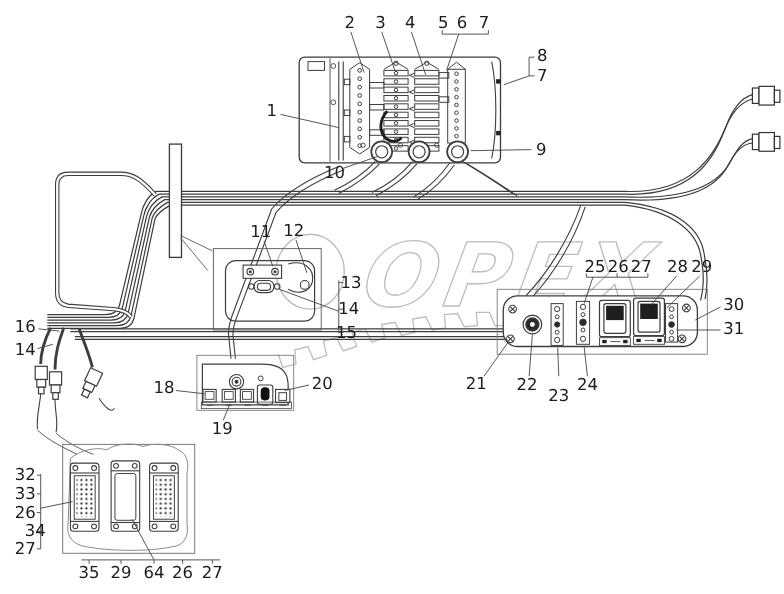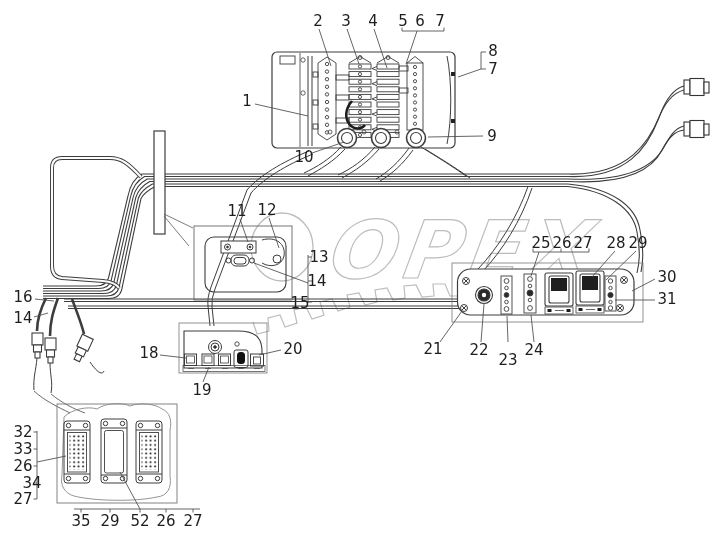--- a/index.html
+++ b/index.html
@@ -383,21 +383,21 @@
 <div class="callout" style="left:420px;top:21px">6</div>
 <div class="callout" style="left:440px;top:21px">7</div>
 <div class="callout" style="left:493px;top:51px">8</div>
 <div class="callout" style="left:493px;top:69px">7</div>
 <div class="callout" style="left:492px;top:136px">9</div>
 <div class="callout" style="left:304px;top:157px">10</div>
 <div class="callout" style="left:237px;top:211px">11</div>
 <div class="callout" style="left:267px;top:210px">12</div>
 <div class="callout" style="left:319px;top:257px">13</div>
 <div class="callout" style="left:317px;top:281px">14</div>
-<div class="callout" style="left:300px;top:303px">15</div>
+<div class="callout" style="left:315px;top:303px">15</div>
 <div class="callout" style="left:23px;top:297px">16</div>
 <div class="callout" style="left:23px;top:318px">14</div>
 <div class="callout" style="left:149px;top:353px">18</div>
 <div class="callout" style="left:202px;top:390px">19</div>
 <div class="callout" style="left:293px;top:349px">20</div>
 <div class="callout" style="left:433px;top:349px">21</div>
 <div class="callout" style="left:479px;top:350px">22</div>
 <div class="callout" style="left:508px;top:360px">23</div>
 <div class="callout" style="left:534px;top:350px">24</div>
 <div class="callout" style="left:541px;top:243px">25</div>
@@ -407,16 +407,16 @@
 <div class="callout" style="left:638px;top:243px">29</div>
 <div class="callout" style="left:667px;top:277px">30</div>
 <div class="callout" style="left:667px;top:299px">31</div>
 <div class="callout" style="left:23px;top:432px">32</div>
 <div class="callout" style="left:23px;top:449px">33</div>
 <div class="callout" style="left:23px;top:466px">26</div>
 <div class="callout" style="left:32px;top:483px">34</div>
 <div class="callout" style="left:23px;top:499px">27</div>
 <div class="callout" style="left:81px;top:521px">35</div>
 <div class="callout" style="left:110px;top:521px">29</div>
-<div class="callout" style="left:140px;top:521px">52</div>
+<div class="callout" style="left:140px;top:521px">64</div>
 <div class="callout" style="left:166px;top:521px">26</div>
 <div class="callout" style="left:193px;top:521px">27</div>
 </div>
 
 </body></html>

